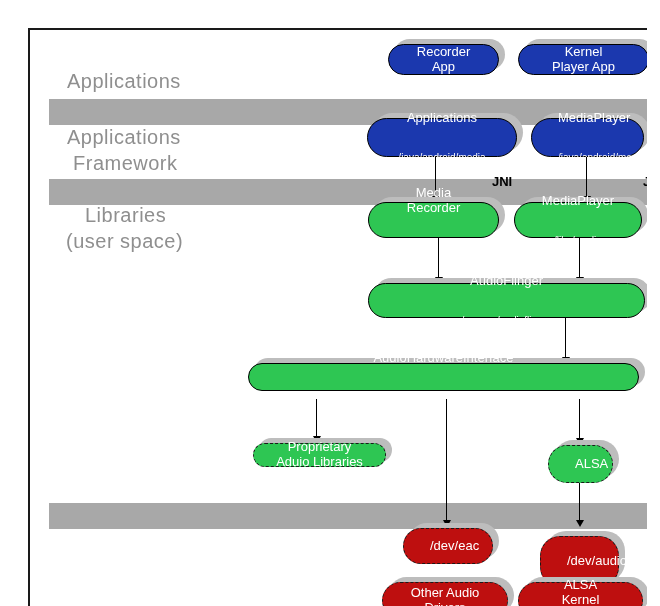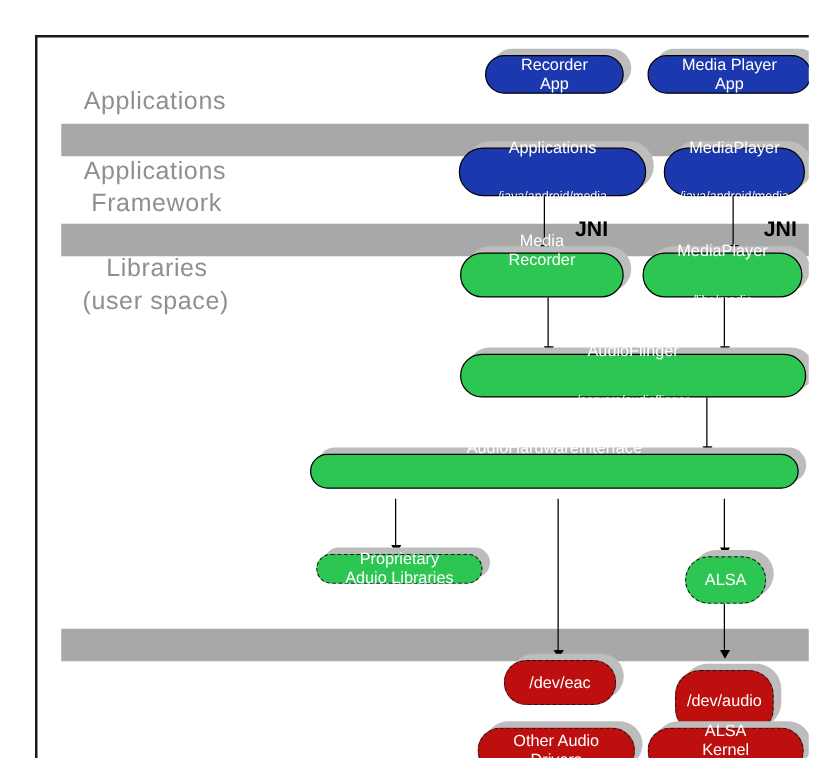--- a/index.html
+++ b/index.html
@@ -14,42 +14,43 @@
   }
   .divider {
     position:absolute; left:23px; width:625px; height:2px; background:#a8a8a8;
   }
   .section-label {
     position:absolute; color:#8f8f8f; font-size:20px; letter-spacing:0.5px;
     white-space:nowrap;
   }
   .pill {
     position:absolute; border:1.5px solid #000; border-radius:20px;
-    color:#fff; display:flex; flex-direction:column; align-items:center;
+    color:#fff; display:flex; flex-direction:column; 
     justify-content:center; text-align:center; line-height:1.15;
     box-shadow:6px -5px 0 0 #bdbdbd;
   }
   .pill .main { font-size:13px; }
   .pill .sub  { font-size:10px; }
   .blue  { background:#1b38ae; }
   .green { background:#2ec653; }
   .red   { background:#be0f0f; }
   .dashed { border:1.7px dashed #1a1a1a; }
   .arrow {
     position:absolute; width:0; border-left:1.4px solid #000;
   }
   .arrow::after {
     content:""; position:absolute; left:-4.3px; bottom:-6px;
     width:0; height:0;
     border-left:4.5px solid transparent; border-right:4.5px solid transparent;
     border-top:7px solid #000;
   }
   .edge-label {
-    position:absolute; color:#000; font-size:17px; font-weight:bold;
+    position:absolute; color:#000; font-size:13px; font-weight:bold;
     white-space:nowrap;
+    margin-left:32px;
   }
 </style>
 </head>
 <body>
 
 <div class="canvas">
   <div class="frame"></div>
 
   <div class="divider" style="top:73px"></div>
   <div class="divider" style="top:153px"></div>
@@ -58,21 +59,21 @@
   <div class="section-label" style="left:28px;top:31px">Applications</div>
   <div class="section-label" style="left:28px;top:87px">Applications</div>
   <div class="section-label" style="left:34px;top:113px">Framework</div>
   <div class="section-label" style="left:46px;top:165px">Libraries</div>
   <div class="section-label" style="left:27px;top:191px">(user space)</div>
 
   <div class="pill blue" style="left:362px;top:18px;width:111px;height:31px">
     <span class="main">Recorder App</span>
   </div>
   <div class="pill blue" style="left:492px;top:18px;width:131px;height:31px">
-    <span class="main">Media Player App</span>
+    <span class="main">Kernel Player App</span>
   </div>
 
   <div class="pill blue" style="left:341px;top:92px;width:150px;height:39px">
     <span class="main">Applications</span>
     <span class="sub">/java/android/media</span>
   </div>
   <div class="pill blue" style="left:505px;top:92px;width:113px;height:39px">
     <span class="main">MediaPlayer</span>
     <span class="sub">/java/android/media</span>
   </div>

